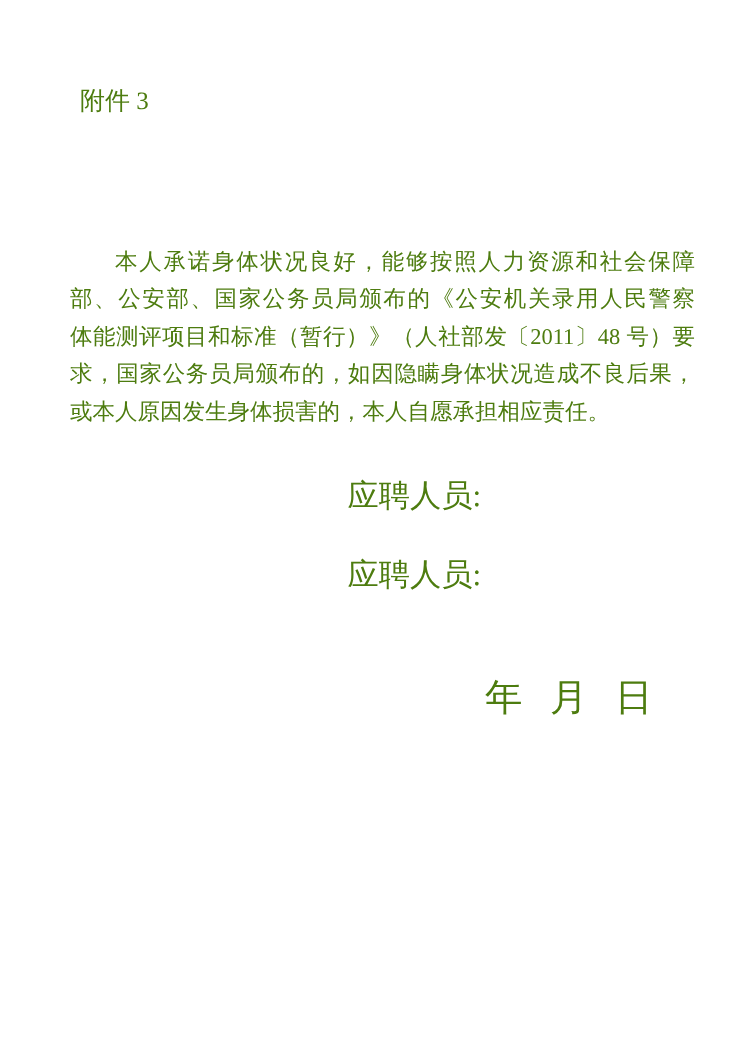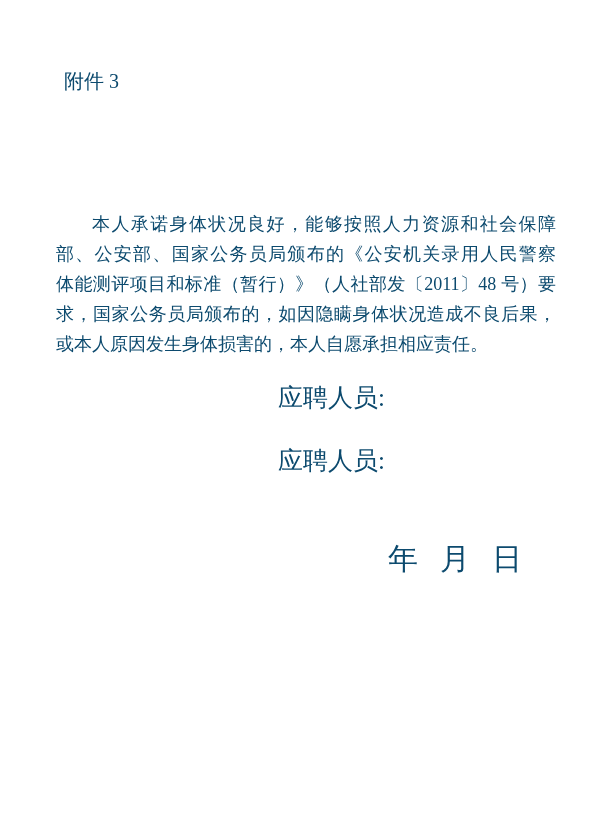--- a/index.html
+++ b/index.html
@@ -5,21 +5,21 @@
   html, body {
     margin: 0;
     padding: 0;
     background: #ffffff;
   }
   .page {
     position: relative;
     width: 600px;
     height: 830px;
     background: #ffffff;
-    color: #0c4a6e;
+    color: #4d7c0f;
     font-family: "Liberation Serif", "DejaVu Serif", serif;
     overflow: hidden;
   }
   .attachment {
     position: absolute;
     left: 64px;
     top: 69px;
     font-size: 20px;
     line-height: 1.2;
     white-space: nowrap;
@@ -32,21 +32,21 @@
     margin: 0;
     text-align: center;
     font-size: 26px;
     font-weight: 700;
     line-height: 1.2;
     letter-spacing: 0;
   }
   .body-block {
     position: absolute;
     left: 56px;
-    top: 209px;
+    top: 194px;
     width: 500px;
     font-size: 18px;
     line-height: 30px;
   }
   .body-line {
     text-align: justify;
     text-align-last: justify;
   }
   .body-line.first {
     text-indent: 2em;

